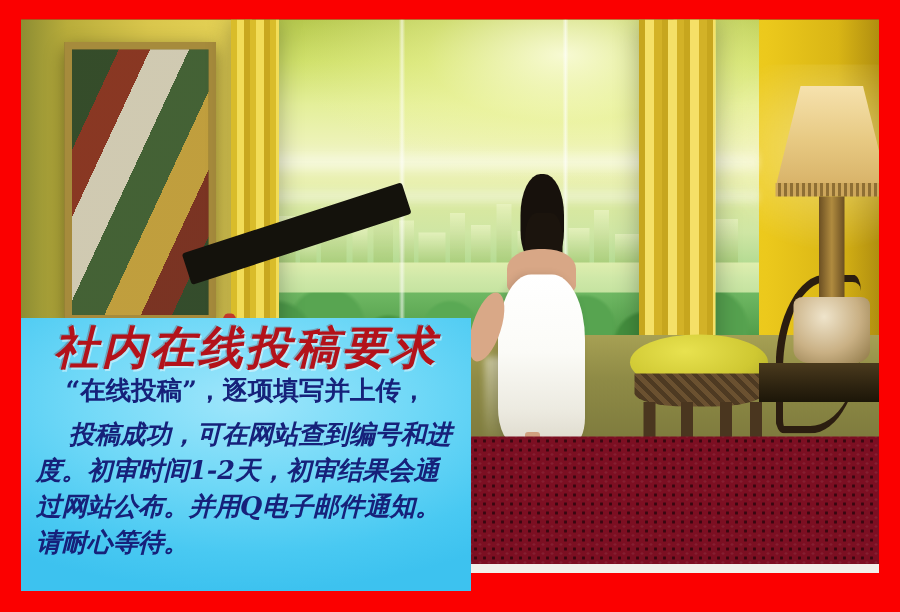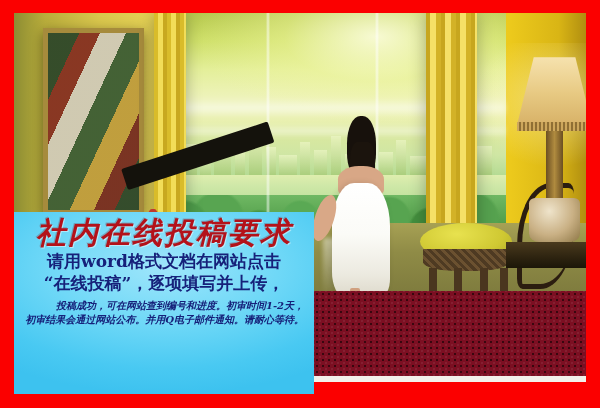--- a/index.html
+++ b/index.html
@@ -447,25 +447,25 @@
     font-family: "DejaVu Serif", "Liberation Serif", serif;
     font-weight: bold;
     font-size: 17px;
     line-height: 1.26;
     color: #16217a;
     letter-spacing: 0px;
     margin: 0 0 3px 0;
   }
 
   .info-note {
-    text-align: right;
+    text-align: left;
     font-family: "DejaVu Serif", "Liberation Serif", serif;
     font-weight: bold;
     font-style: italic;
-    font-size: 10px;
+    font-size: 17px;
     line-height: 1.42;
     color: #16217a;
     text-indent: 22px;
     padding: 0 4px;
     margin: 2px 0 0 0;
   }
 
   
   .palm {
     position: absolute;
@@ -574,20 +574,19 @@
     <div class="carpet-edge"></div>
 
     <div class="palm"></div>
   </div>
 
   <div class="info-panel">
 
     <div class="info-title">社内在线投稿要求</div>
 
     <div class="info-body">
-      <div>请用word格式文档在网站点击</div>
       <div>“在线投稿”，逐项填写并上传，</div>
     </div>
 
     <div class="info-note">投稿成功，可在网站查到编号和进度。初审时间1-2天，初审结果会通过网站公布。并用Q电子邮件通知。请耐心等待。</div>
   </div>
 
 </div>
 
 </body></html>

